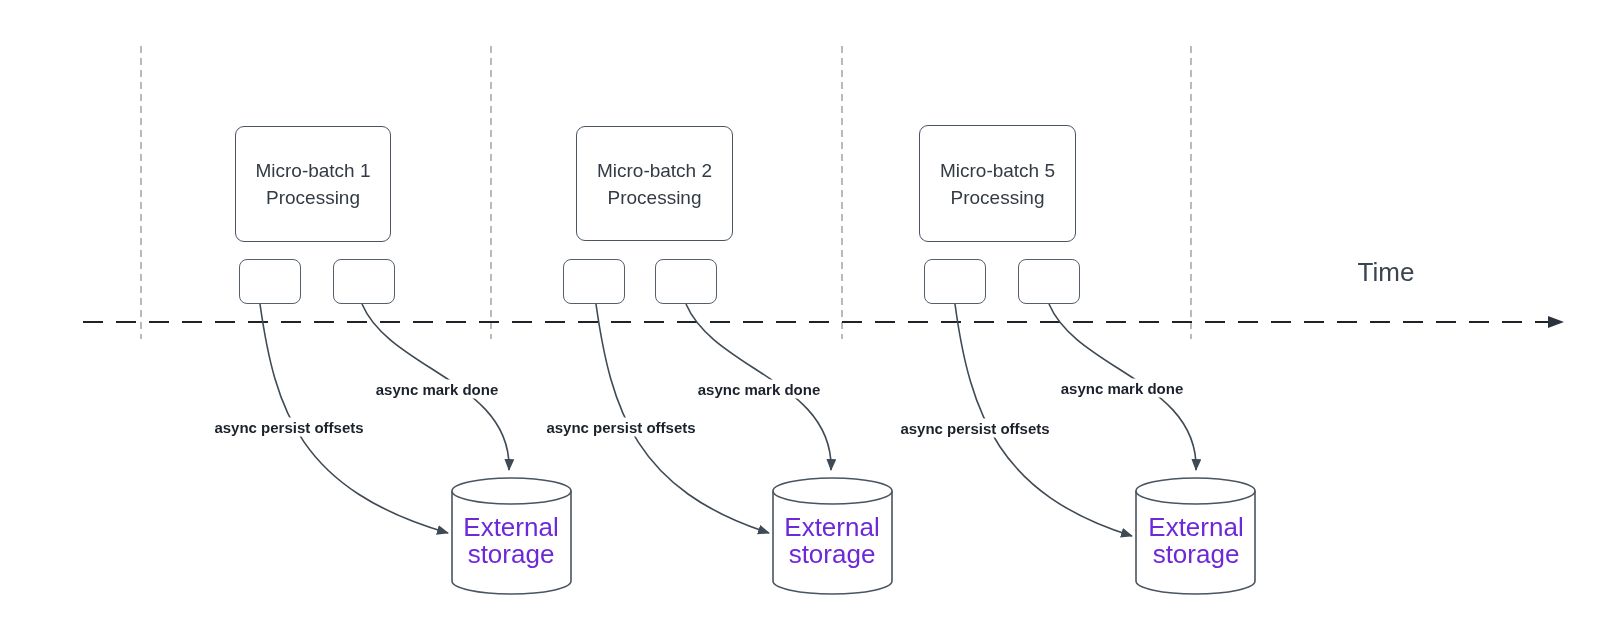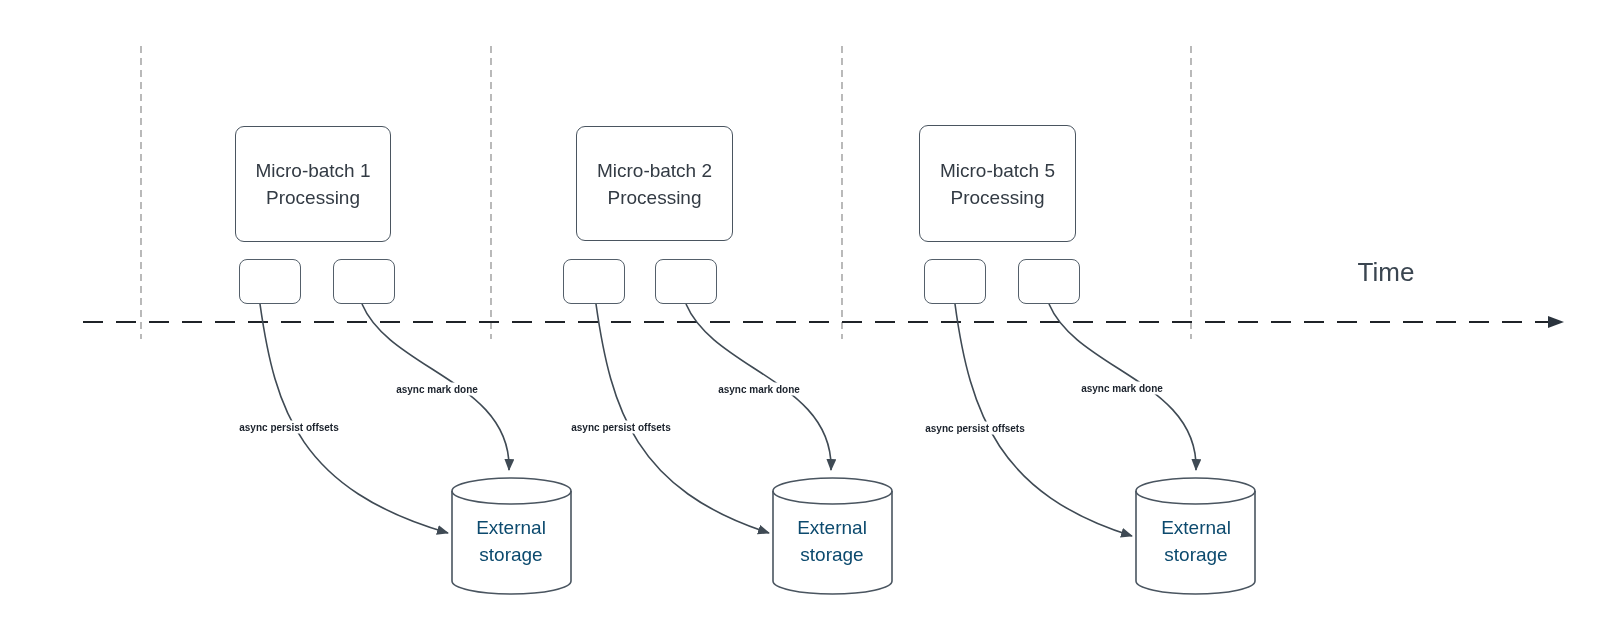--- a/index.html
+++ b/index.html
@@ -56,39 +56,39 @@
   .small-box.g2b { left: 655px; top: 259px; }
   .small-box.g3a { left: 924px; top: 259px; }
   .small-box.g3b { left: 1018px; top: 259px; }
 
   
   .arrow-label {
     position: absolute;
     transform: translate(-50%, -50%);
     background: #ffffff;
     padding: 1px 3px;
-    font-size: 10px;
+    font-size: 15px;
     font-weight: bold;
     color: #1b222c;
     white-space: nowrap;
   }
   .persist.g1 { left: 289px; top: 427px; }
   .persist.g2 { left: 621px; top: 427px; }
   .persist.g3 { left: 975px; top: 428px; }
   .markdone.g1 { left: 437px; top: 389px; }
   .markdone.g2 { left: 759px; top: 389px; }
   .markdone.g3 { left: 1122px; top: 388px; }
 
   
   .storage-label {
     position: absolute;
     transform: translate(-50%, -50%);
     text-align: center;
-    color: #0c4a6e;
-    font-size: 19px;
+    color: #6d28d9;
+    font-size: 26px;
     line-height: 27px;
     white-space: nowrap;
   }
   .storage-label.g1 { left: 511px; top: 541px; }
   .storage-label.g2 { left: 832px; top: 541px; }
   .storage-label.g3 { left: 1196px; top: 541px; }
 
   
   .time-label {
     position: absolute;

